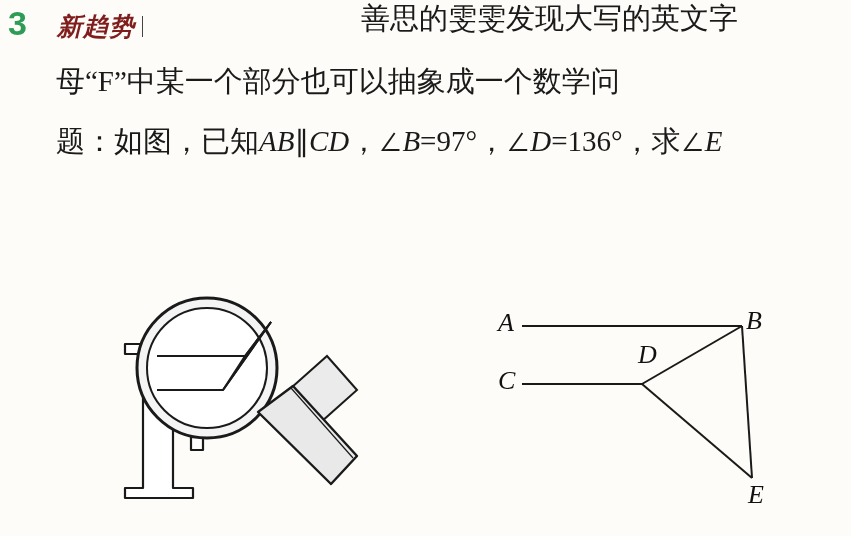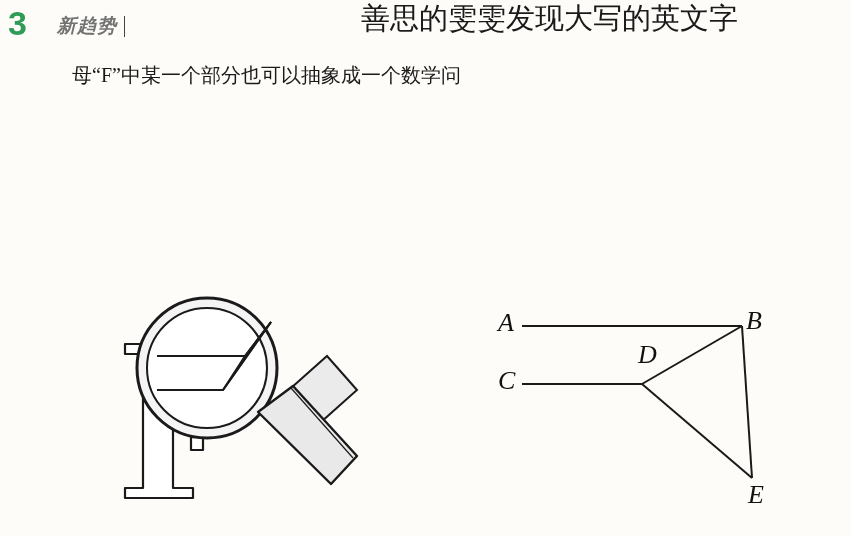--- a/index.html
+++ b/index.html
@@ -35,24 +35,24 @@
   .tags {
     position: absolute;
     left: 50px;
     top: 12px;
     display: flex;
     align-items: center;
     height: 28px;
   }
   .tag {
     font-family: "Liberation Serif", serif;
-    font-size: 19px;
+    font-size: 25px;
     font-weight: bold;
     font-style: italic;
-    color: #737373;
+    color: #7f1d1d;
     padding: 0 7px;
     letter-spacing: 1px;
   }
   .tag-sep {
     width: 1px;
     height: 21px;
     background: #444;
   }
 
   
@@ -62,22 +62,22 @@
     top: 4px;
     width: 528px;
     font-size: 29px;
     line-height: 1.0;
     letter-spacing: 0px;
     white-space: nowrap;
     margin-left: 48px;
   }
   .line2, .line3, .line4, .line5 {
     position: absolute;
-    left: 72px;
-    font-size: 20px;
+    left: 56px;
+    font-size: 29px;
     white-space: nowrap;
   }
   .line2 { top: 62px; }
   .line3 { top: 122px; }
   .line4 { top: 182px; }
   .ital {
     font-style: italic;
     font-family: "Liberation Serif", serif;
   }
 
@@ -112,20 +112,23 @@
   <div class="qnum">3</div>
 
   <div class="tags">
     <span class="tag">新趋势</span>
     <span class="tag-sep"></span>
   </div>
 
   <div class="stem">善思的雯雯发现大写的英文字</div>
   <div class="line2">母“F”中某一个部分也可以抽象成一个数学问</div>
 
+  <div class="line3">
+    <span>题：如图，已知</span><span class="ital">AB</span><span>∥</span><span class="ital">CD</span><span>，∠</span><span class="ital">B</span><span>=97°，∠</span><span class="ital">D</span><span>=136°，求∠</span><span class="ital">E</span>
+  </div>
 
 
   <div class="fig-left">
     <svg width="350" height="265" viewBox="0 0 350 265">
 
       <g>
         <path d="M30 84 L30 94 L48 94 L48 228 L30 228 L30 238 L98 238 L98 228 L78 228 L78 163 L108 163 L108 152 L78 152 L78 94 L130 94 L130 112 L142 112 L142 84 Z" fill="#ffffff" stroke="#1a1a1a" stroke-width="2.2" stroke-linejoin="round"></path>
         <path d="M108 163 L108 190 L96 190 L96 127 L108 127 L108 152" fill="#ffffff" stroke="#1a1a1a" stroke-width="2.2" stroke-linejoin="round"></path>
       </g>
 

